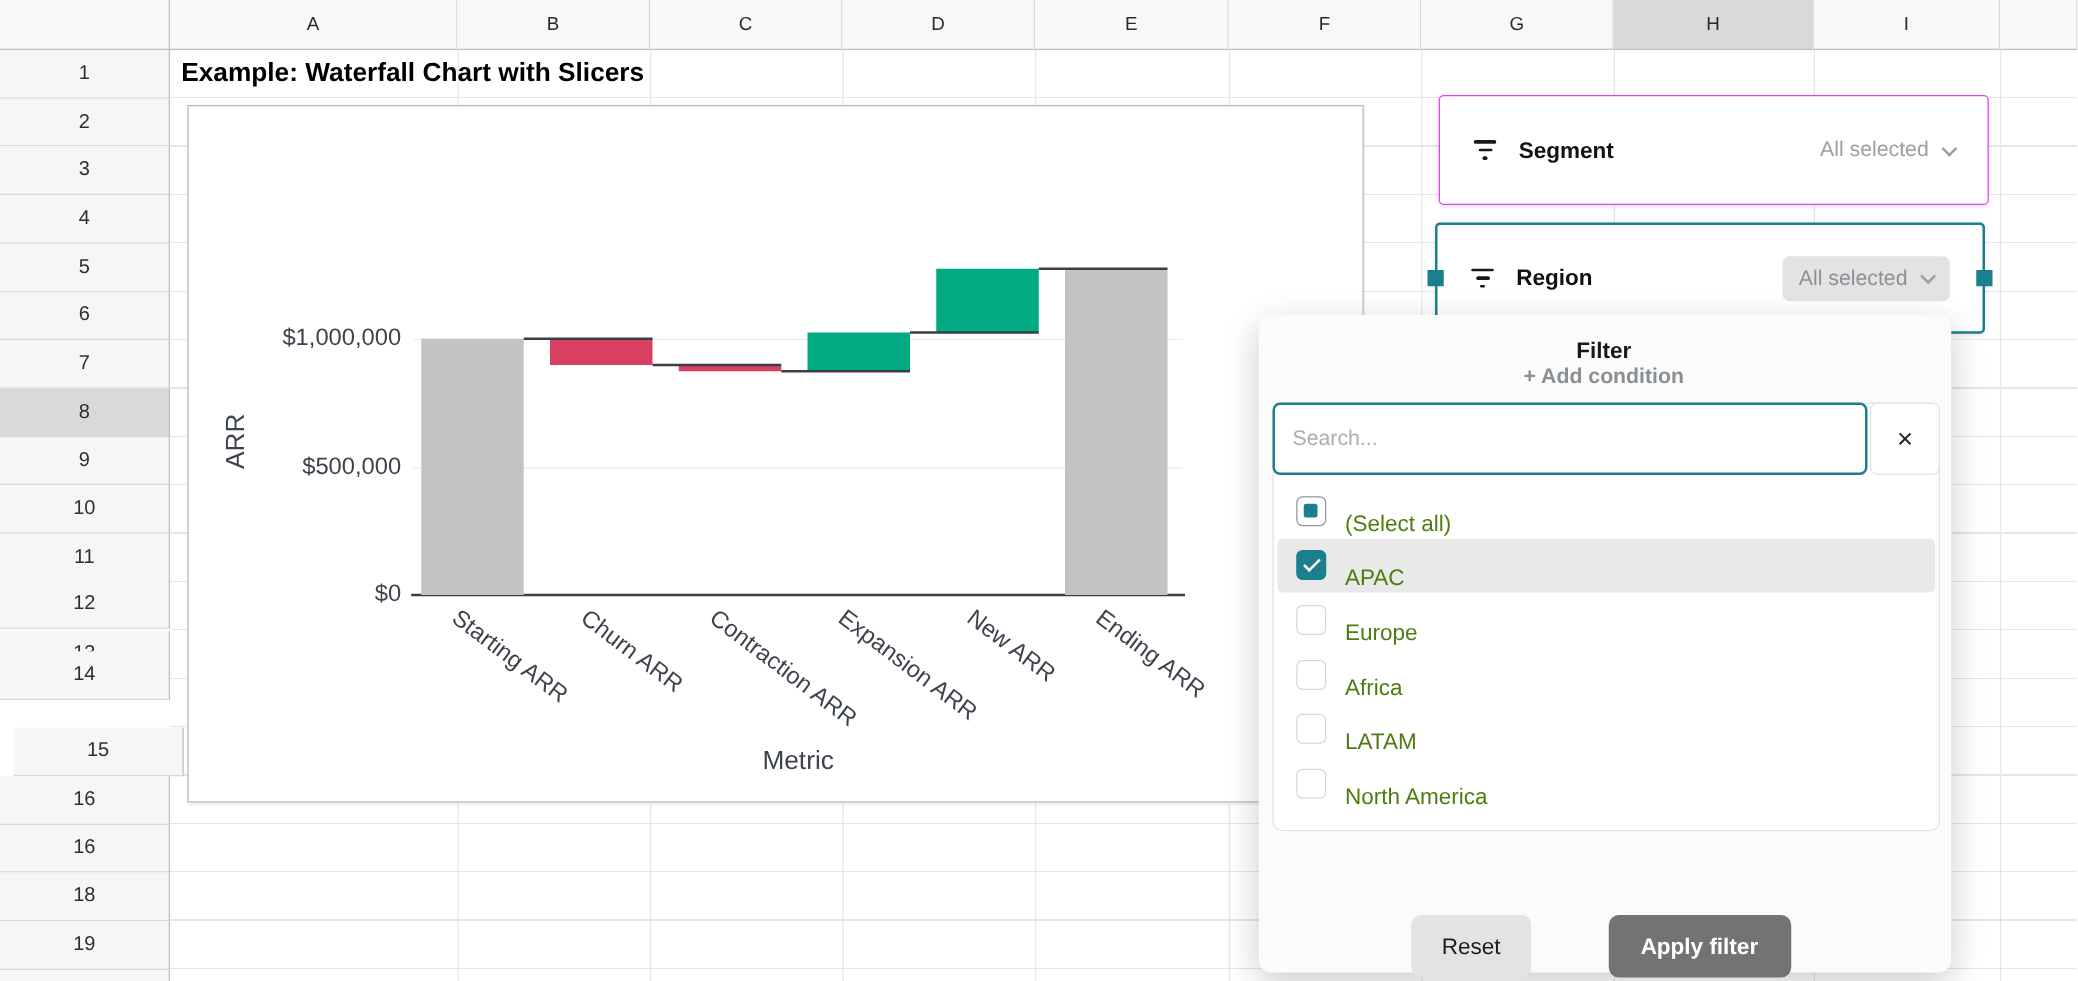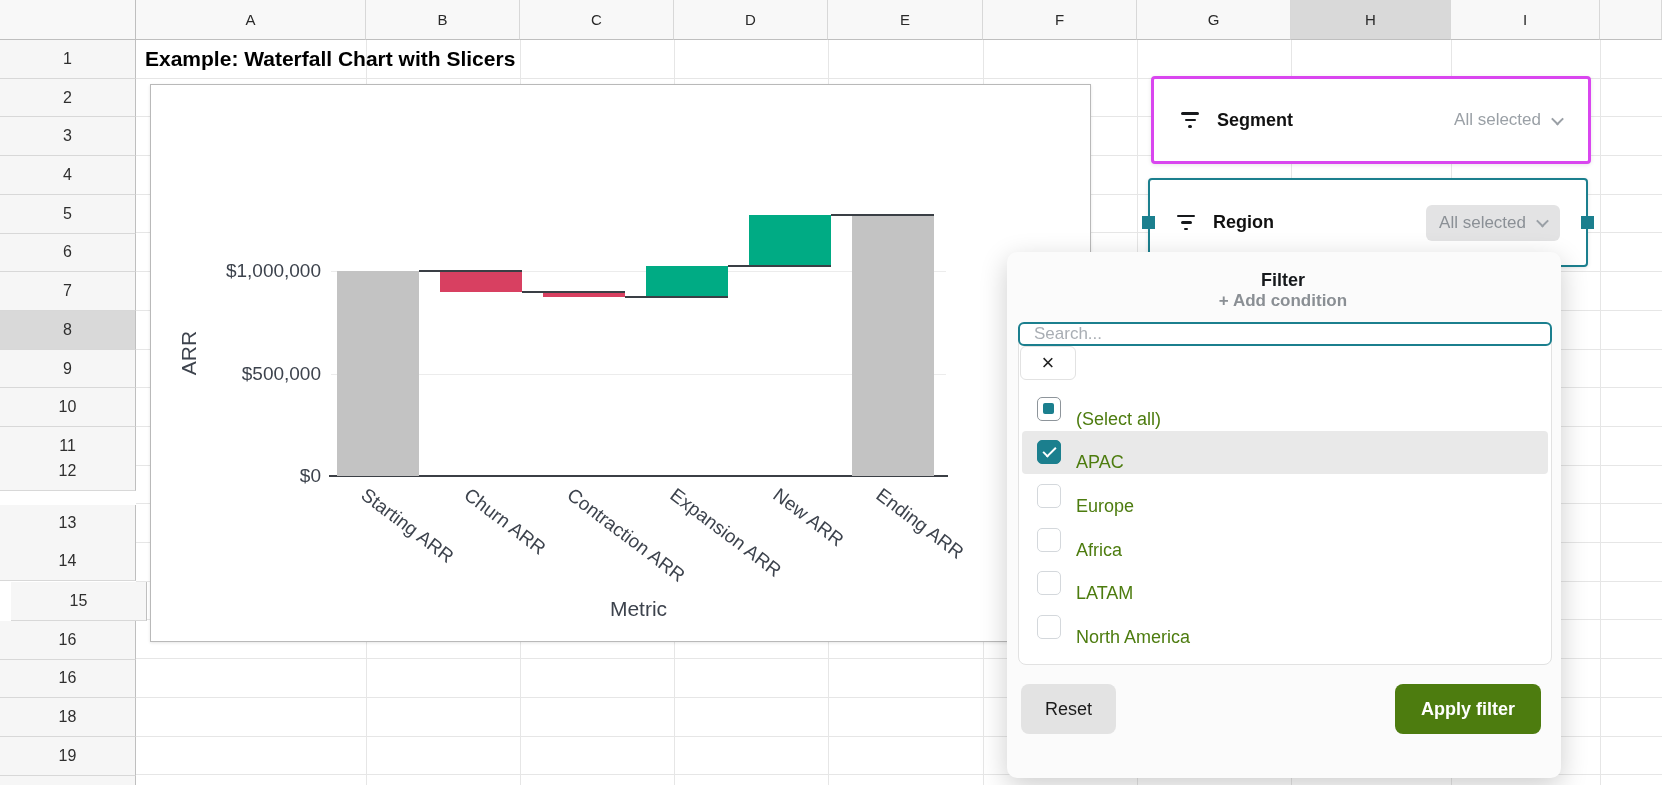--- a/index.html
+++ b/index.html
@@ -37,21 +37,21 @@
   .ytick { position:absolute; left:0; width:170px; text-align:right; transform:translateY(-50%);
            font-size:19px; color:#3d434d; }
   .xtick { position:absolute; font-size:19px; color:#3d434d; white-space:nowrap;
            transform:rotate(37deg); transform-origin:top left; }
   #y-axis-label { position:absolute; left:8px; top:256px; width:60px; text-align:center;
                   transform:rotate(-90deg); font-size:21px; color:#3d434d; }
   #x-axis-label { position:absolute; left:180px; width:615px; top:512px; text-align:center;
                   font-size:21px; color:#3d434d; }
 
   
-  .slicer { position:absolute; background:#fff; border:3px solid #d946ef; border-radius:4px;
+  .slicer { position:absolute; background:#fff; border:1px solid #d946ef; border-radius:4px;
             box-shadow:0 1px 4px rgba(0,0,0,.10); display:flex; align-items:center;
             padding:0 26px; z-index:4; }
   .slicer.sel { border:2px solid #1b7f8e; }
   .filter-lines-icon { display:flex; flex-direction:column; align-items:center; gap:4px; width:20px; }
   .filter-lines-icon i { display:block; height:2.5px; background:#17191c; border-radius:2px; }
   .filter-lines-icon i:nth-child(1){ width:18px; } .filter-lines-icon i:nth-child(2){ width:11px; }
   .filter-lines-icon i:nth-child(3){ width:4px; }
   .slicer-name { font-size:18px; font-weight:bold; color:#111; margin-left:17px; }
   .slicer-value { margin-left:auto; display:flex; align-items:center; gap:12px;
                   color:#9aa0a6; font-size:17px; }
@@ -63,46 +63,46 @@
   
   #filter-popup { position:absolute; left:1007px; top:252px; width:554px; height:526px;
                   background:#fbfbfb; border-radius:10px; box-shadow:0 8px 28px rgba(0,0,0,.20);
                   z-index:6; }
   #popup-header { position:absolute; left:18px; right:20px; top:18px; display:flex;
                   align-items:center; justify-content:space-between;flex-direction:column; }
   #popup-title { font-size:18px; font-weight:bold; color:#16191c; }
   #add-condition { font-size:17px; color:#8a8f94; cursor:pointer;font-weight:bold; }
   #list-card { position:absolute; left:11px; top:70px; width:534px; height:343px; background:#fff;
                border:1px solid #e2e2e2; border-radius:8px; }
-  #search-row { position:absolute; left:-1px; top:-1px; right:-1px; height:58px; display:flex;flex-direction:column; }
+  #search-row { position:absolute; left:-1px; top:-1px; right:-1px; height:58px; display:flex; }
   #search-input { flex:1; height:58px; border:2px solid #1b7f8e; border-radius:6px; background:#fff;
                   font-size:17px; color:#333; padding:0 14px; outline:none;
                   font-family:"Liberation Sans",sans-serif; }
   #search-input::placeholder { color:#a9aeb4; }
   #clear-search { width:56px; height:58px; margin-left:2px; background:#fff; border:1px solid #e2e2e2;
                   border-radius:6px; font-size:22px; color:#222; display:flex; align-items:center;
                   justify-content:center; cursor:pointer; }
   #filter-options { position:absolute; left:3px; right:3px; top:64px; }
   .opt { height:43.6px; display:flex; align-items:center; padding-left:15px; border-radius:4px; }
   .opt.hl { background:#e9e9e9; }
   .opt-label { font-size:18px; color:#4d7c0f; margin-left:15px;margin-top:21px; }
   .cb { position:relative; width:24px; height:24px; border-radius:5px; background:#fff;
         border:1.5px solid #d4d8dc; }
   .cb.indeterminate { border-color:#8e959b; }
   .cb.indeterminate::after { content:""; position:absolute; left:5px; top:5px; width:11px; height:11px;
         background:#1b7f8e; border-radius:2px; }
   .cb.checked { background:#1b7f8e; border-color:#1b7f8e; }
   .cb.checked::after { content:""; position:absolute; left:5px; top:6px; width:11px; height:5px;
         border-left:2.5px solid #fff; border-bottom:2.5px solid #fff; transform:rotate(-45deg); }
-  #popup-footer { position:absolute; left:14px; right:20px; top:432px; height:50px; display:flex;
-                  align-items:center; justify-content:space-between;gap:31px; }
+  #popup-footer { position:absolute; left:14px; right:20px; top:480px; height:50px; display:flex;
+                  align-items:center; justify-content:center;gap:31px; }
   #reset-btn { background:#e3e3e3; border:none; border-radius:8px; height:50px; padding:0 24px;
                font-size:18px; font-weight:500; color:#1b1b1b; cursor:pointer;
                font-family:"Liberation Sans",sans-serif; }
-  #apply-btn { background:#4d7c0f; border:none; border-radius:8px; height:50px; padding:0 26px;
+  #apply-btn { background:#737373; border:none; border-radius:8px; height:50px; padding:0 26px;
                font-size:18px; font-weight:bold; color:#fff; cursor:pointer;
                font-family:"Liberation Sans",sans-serif;margin-left:31px; }
 </style>
 </head>
 <body>
 
 <div id="stage">
 
   <div id="sheet-body"></div>
   <div id="vlines">
@@ -134,23 +134,23 @@
       <div class="row-h" style="top: 78.72px; height: 38.72px;">2</div>
       <div class="row-h" style="top: 117.44px; height: 38.72px;">3</div>
       <div class="row-h" style="top: 156.16px; height: 38.72px;">4</div>
       <div class="row-h" style="top: 194.88px; height: 38.72px;">5</div>
       <div class="row-h" style="top: 233.6px; height: 38.72px;">6</div>
       <div class="row-h" style="top: 272.32px; height: 38.72px;">7</div>
       <div class="row-h sel" style="top: 311.04px; height: 38.72px;">8</div>
       <div class="row-h" style="top: 349.76px; height: 38.72px;">9</div>
       <div class="row-h" style="top: 388.48px; height: 38.72px;">10</div>
       <div class="row-h" style="top: 427.2px; height: 38.72px;">11</div>
-      <div class="row-h" style="top: 452px; height: 38.72px;">12</div>
+      <div class="row-h" style="top: 464px; height: 38.72px;">12</div>
       <div class="row-h" style="top: 504.64px; height: 38.72px;">13</div>
-      <div class="row-h" style="top: 542px; height: 38.72px; text-align: center;">14</div>
+      <div class="row-h" style="top: 521px; height: 38.72px; text-align: center;">14</div>
       <div class="row-h" style="top: 582.08px; height: 38.72px; margin-left: 11px;">15</div>
       <div class="row-h" style="top: 620.8px; height: 38.72px;">16</div>
       <div class="row-h" style="top: 659.52px; height: 38.72px;">16</div>
       <div class="row-h" style="top: 698.24px; height: 38.72px;">18</div>
       <div class="row-h" style="top: 736.96px; height: 38.72px;">19</div>
       <div class="row-h" style="top: 775.68px; height: 38.72px;">20</div>
     </div>
   <div id="a1-title">Example: Waterfall Chart with Slicers</div>
 
   <div id="chart-card">

